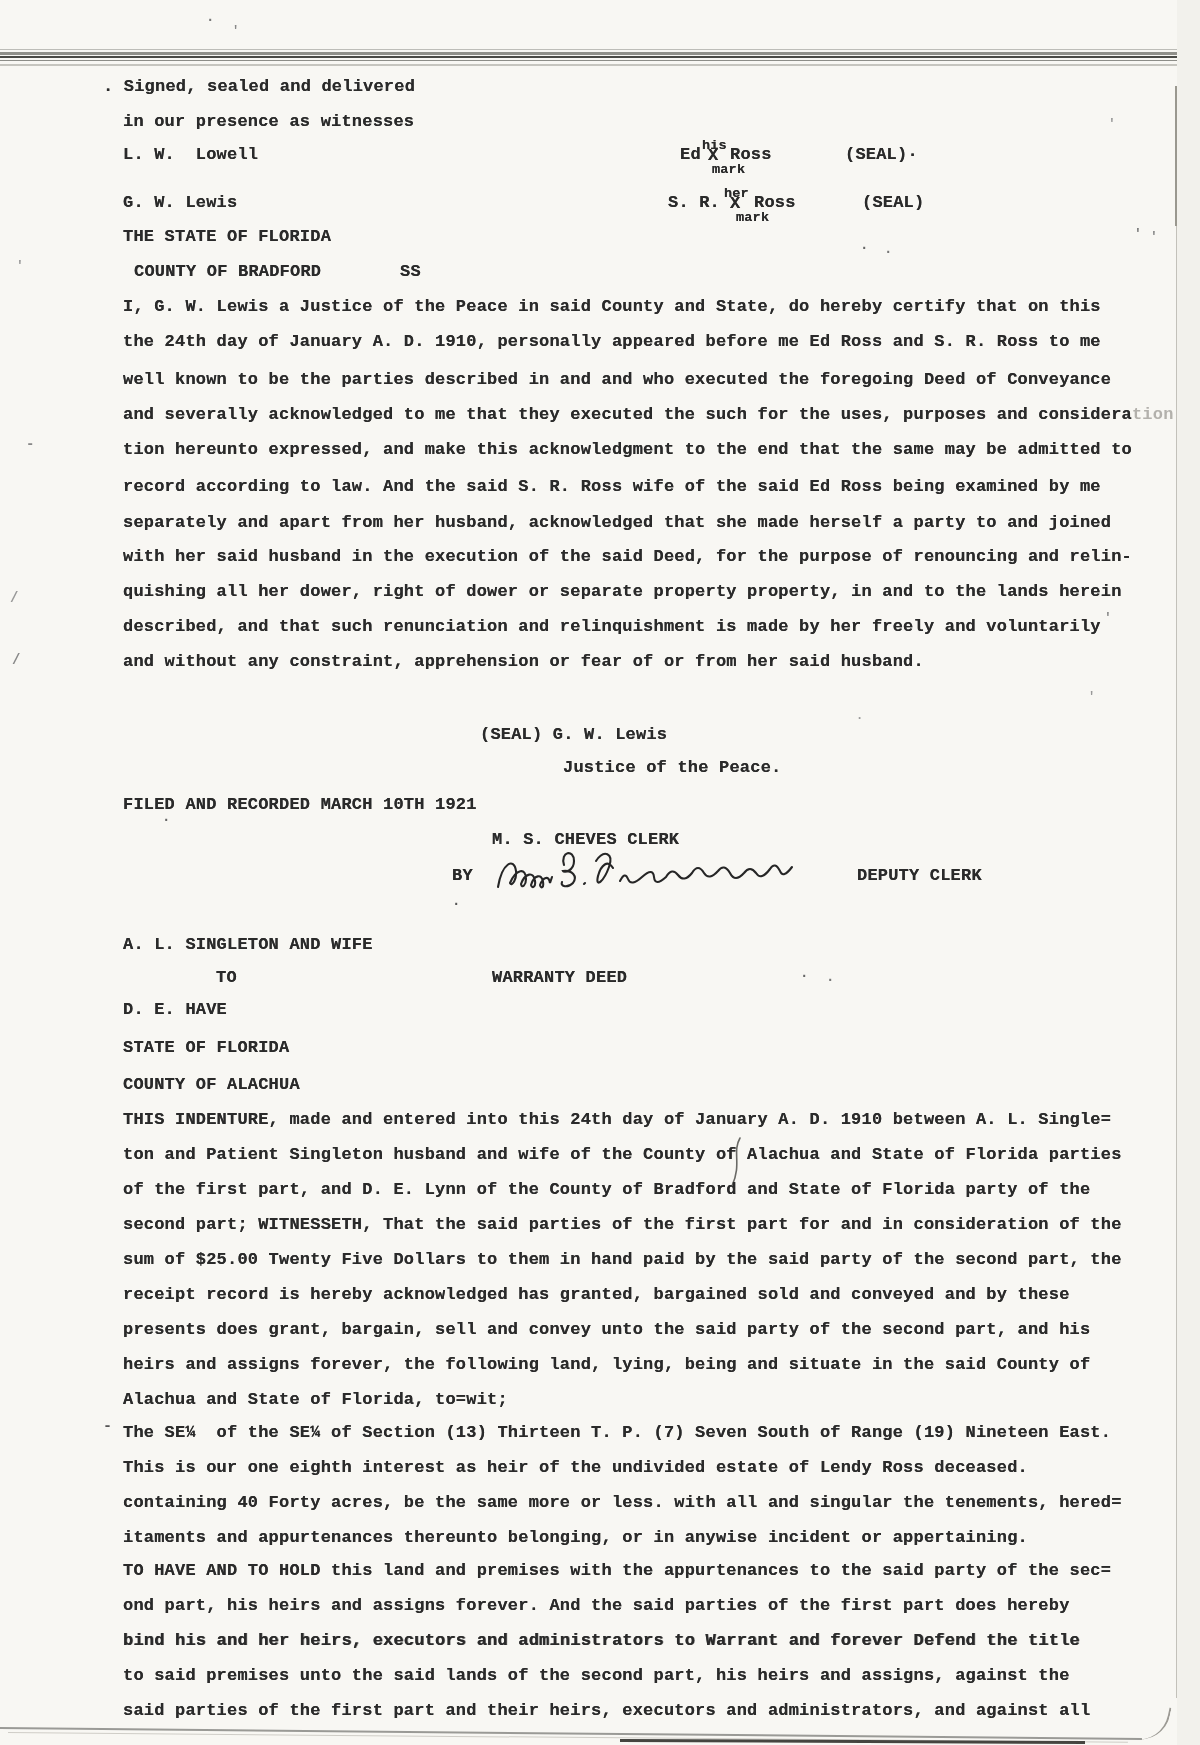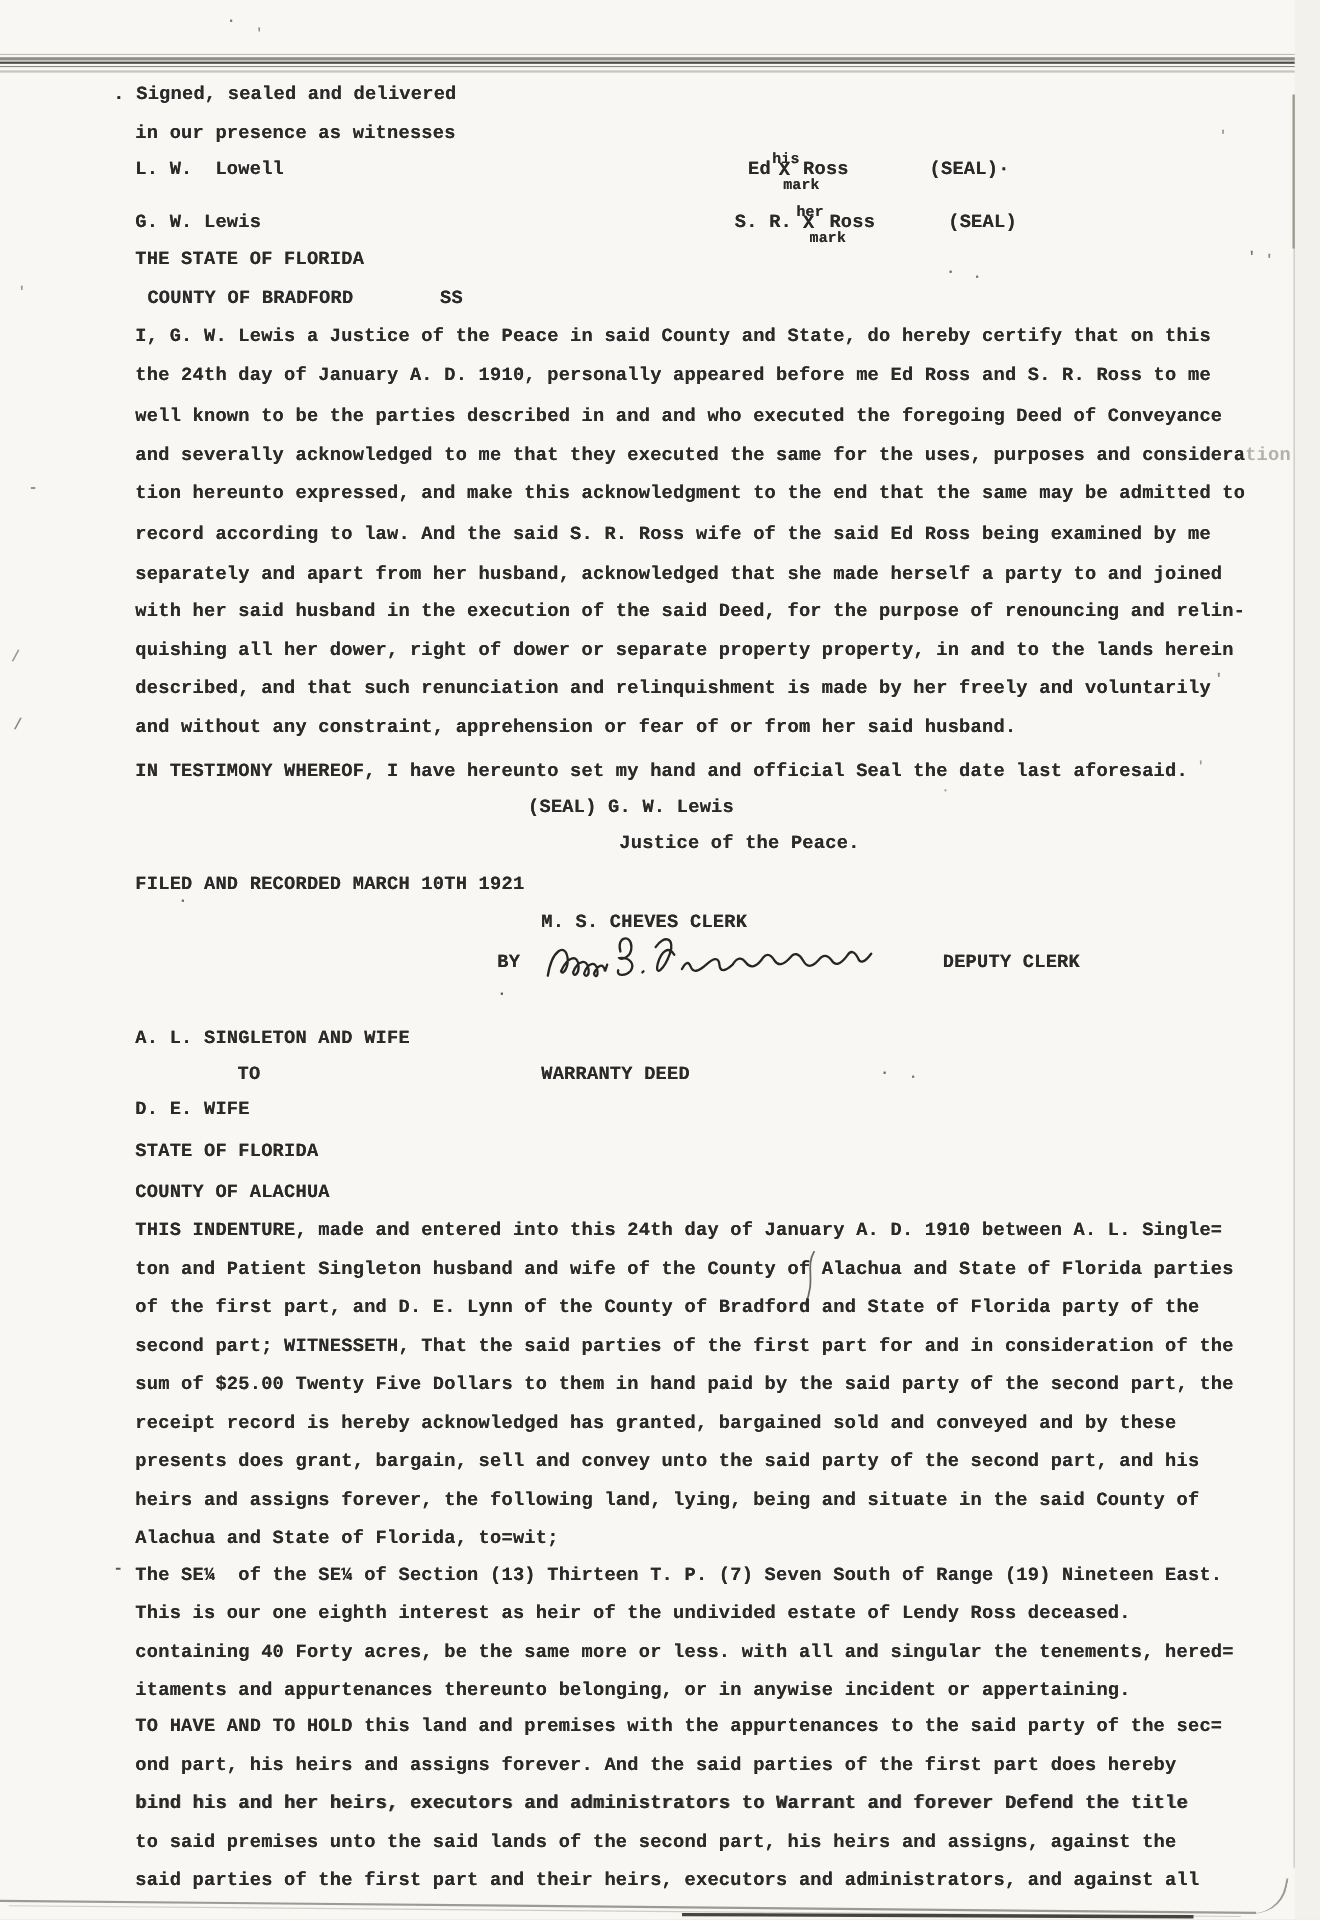--- a/index.html
+++ b/index.html
@@ -67,29 +67,28 @@
   </div>
   <div class="ln" style="left:862px;top:193px">(SEAL)</div>
 
   <div class="ln" style="left:123px;top:227px">THE STATE OF FLORIDA</div>
   <div class="ln" style="left:134px;top:262px">COUNTY OF BRADFORD</div>
   <div class="ln" style="left:400px;top:262px">SS</div>
 
   <div class="ln" style="left:123px;top:297px">I, G. W. Lewis a Justice of the Peace in said County and State, do hereby certify that on this</div>
   <div class="ln" style="left:123px;top:332px">the 24th day of January A. D. 1910, personally appeared before me Ed Ross and S. R. Ross to me</div>
   <div class="ln" style="left:123px;top:370px">well known to be the parties described in and and who executed the foregoing Deed of Conveyance</div>
-  <div class="ln" style="left:123px;top:405px"><span>and severally acknowledged to me that they executed the same for the uses, purposes and considera</span><span class="faint">tion</span></div>
+  <div class="ln" style="left:123px;top:405px"><span>and severally acknowledged to me that they executed the such for the uses, purposes and considera</span><span class="faint">tion</span></div>
   <div class="ln" style="left:123px;top:440px">tion hereunto expressed, and make this acknowledgment to the end that the same may be admitted to</div>
   <div class="ln" style="left:123px;top:477px">record according to law. And the said S. R. Ross wife of the said Ed Ross being examined by me</div>
   <div class="ln" style="left:123px;top:513px">separately and apart from her husband, acknowledged that she made herself a party to and joined</div>
   <div class="ln" style="left:123px;top:547px">with her said husband in the execution of the said Deed, for the purpose of renouncing and relin-</div>
   <div class="ln" style="left:123px;top:582px">quishing all her dower, right of dower or separate property property, in and to the lands herein</div>
   <div class="ln" style="left:123px;top:617px">described, and that such renunciation and relinquishment is made by her freely and voluntarily</div>
   <div class="ln" style="left:123px;top:652px">and without any constraint, apprehension or fear of or from her said husband.</div>
-  <div class="ln" style="left:123px;top:692px">IN TESTIMONY WHEREOF, I have hereunto set my hand and official Seal the date last aforesaid.</div>
 
   <div class="ln" style="left:480px;top:725px">(SEAL) G. W. Lewis</div>
   <div class="ln" style="left:563px;top:758px">Justice of the Peace.</div>
   <div class="ln" style="left:123px;top:795px">FILED AND RECORDED MARCH 10TH 1921</div>
   <div class="ln" style="left:492px;top:830px">M. S. CHEVES CLERK</div>
   <div class="ln" style="left:452px;top:866px">BY</div>
 
   <svg class="sigwrap" style="left:492px;top:843px" width="310" height="60" viewBox="0 0 310 60" title="Mattie B. Turkenell">
     <g fill="none" stroke="#262626" stroke-width="2.1" stroke-linecap="round">
       <path d="M6 44 C10 20 22 14 24 28 C25 36 20 44 18 40 C24 26 34 24 34 36 C34 42 30 46 29 41 C33 30 42 28 43 38 C44 44 40 46 39 42 C42 32 50 30 51 39 C52 45 49 46 48 42 C51 34 57 32 58 40 L60 34"></path>
@@ -97,21 +96,21 @@
       <path d="M92 41 L93 40"></path>
       <path d="M104 18 C112 6 122 10 117 24 C112 38 103 46 106 33 C109 22 116 16 121 25"></path>
       <path d="M128 38 Q133 28 136 36 T150 34 T162 34 T174 34 Q180 24 186 32 Q192 40 200 30 Q206 20 212 30 Q217 38 226 28 Q232 20 238 30 Q243 40 252 30 Q258 22 264 30 Q269 38 278 26 Q283 18 288 28 Q291 36 300 24"></path>
     </g>
   </svg>
   <div class="ln" style="left:857px;top:866px">DEPUTY CLERK</div>
 
   <div class="ln" style="left:123px;top:935px">A. L. SINGLETON AND WIFE</div>
   <div class="ln" style="left:216px;top:968px">TO</div>
   <div class="ln" style="left:492px;top:968px">WARRANTY DEED</div>
-  <div class="ln" style="left:123px;top:1000px">D. E. WIFE</div>
+  <div class="ln" style="left:123px;top:1000px">D. E. HAVE</div>
   <div class="ln" style="left:123px;top:1038px">STATE OF FLORIDA</div>
   <div class="ln" style="left:123px;top:1075px">COUNTY OF ALACHUA</div>
 
   <svg class="penstroke" style="left:726px;top:1136px" width="24" height="52" viewBox="0 0 24 52">
     <path d="M14 2 C6 16 16 28 6 50" fill="none" stroke="#6a6a66" stroke-width="1.6" stroke-linecap="round"></path>
   </svg>
 
   <div class="ln" style="left:123px;top:1110px">THIS INDENTURE, made and entered into this 24th day of January A. D. 1910 between A. L. Single=</div>
   <div class="ln" style="left:123px;top:1145px">ton and Patient Singleton husband and wife of the County of Alachua and State of Florida parties</div>
   <div class="ln" style="left:123px;top:1180px">of the first part, and D. E. Lynn of the County of Bradford and State of Florida party of the</div>

